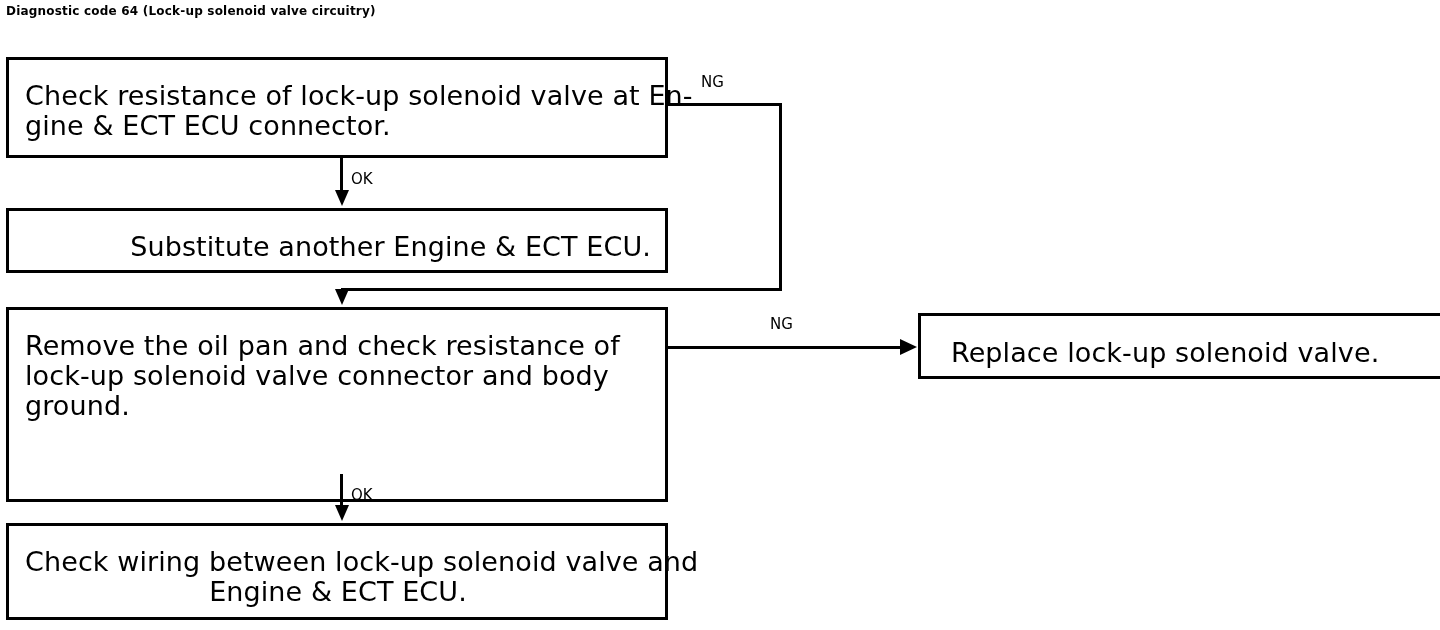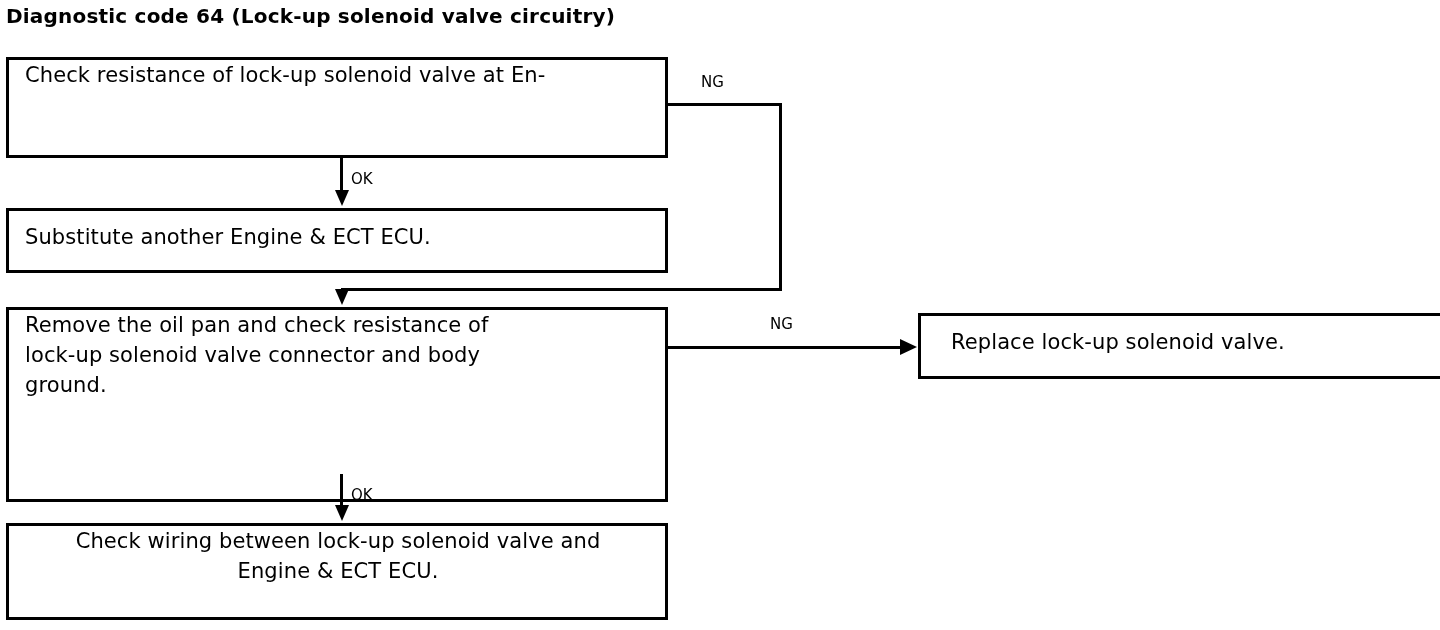--- a/index.html
+++ b/index.html
@@ -13,32 +13,32 @@
     height: 630px;
     background: #ffffff;
     font-family: "DejaVu Sans", "Liberation Sans", sans-serif;
     color: #000000;
     overflow: hidden;
   }
   .title {
     position: absolute;
     left: 6px;
     top: 4px;
-    font-size: 20px;
+    font-size: 12px;
     font-weight: bold;
     letter-spacing: 0.2px;
     white-space: nowrap;
   }
   .node {
     position: absolute;
     border: 3px solid #000000;
     background: #ffffff;
     box-sizing: border-box;
-    padding: 0 14px 8px 16px;
-    font-size: 21px;
+    padding: 21px 14px 8px 16px;
+    font-size: 27px;
     line-height: 30px;
     letter-spacing: 0.1px;
   }
   .node .line { display: block; white-space: pre; }
   .node .line.bold { font-weight: bold; }
   .node.center { display: flex; align-items: center; }
 
   
   .hline {
     position: absolute;
@@ -75,33 +75,34 @@
 </style>
 </head>
 <body>
 
 <div id="canvas">
 
   <div class="title">Diagnostic code 64 (Lock-up solenoid valve circuitry)</div>
 
   <div class="node" style="left:6px; top:57px; width:662px; height:101px;">
     <span class="line">Check resistance of lock-up solenoid valve at En-</span>
+    <span class="line">gine &amp; ECT ECU connector.</span>
   </div>
 
   <div class="hline" style="left:668px; top:103px; width:114px;"></div>
   <div class="vline" style="left:779px; top:103px; height:188px;"></div>
   <div class="hline" style="left:341px; top:288px; width:441px;"></div>
   <div class="arrow-down" style="left:335px; top:289px;"></div>
   <div class="edge-label" style="left:701px; top:71px;">NG</div>
 
   <div class="vline" style="left:340px; top:158px; height:36px;"></div>
   <div class="arrow-down" style="left:335px; top:190px;"></div>
   <div class="edge-label" style="left:351px; top:168px;">OK</div>
 
-  <div class="node center" style="left:6px; top:208px; width:662px; height:65px;">
+  <div class="node center" style="left:6px; top:208px; width:662px; height:65px;justify-content:flex-end;">
     <span class="line">Substitute another Engine &amp; ECT ECU.</span>
   </div>
 
   <div class="node" style="left:6px; top:307px; width:662px; height:195px;">
     <span class="line">Remove the oil pan and check resistance of</span>
     <span class="line">lock-up solenoid valve connector and body</span>
     <span class="line">ground.</span>
   </div>
 
   <div class="hline" style="left:668px; top:346px; width:234px;"></div>

